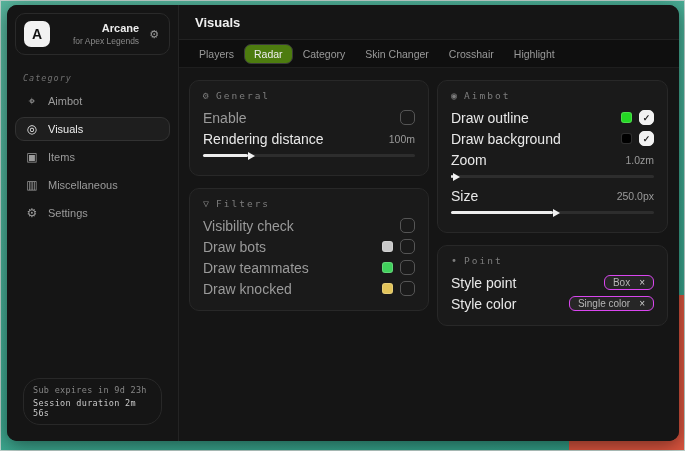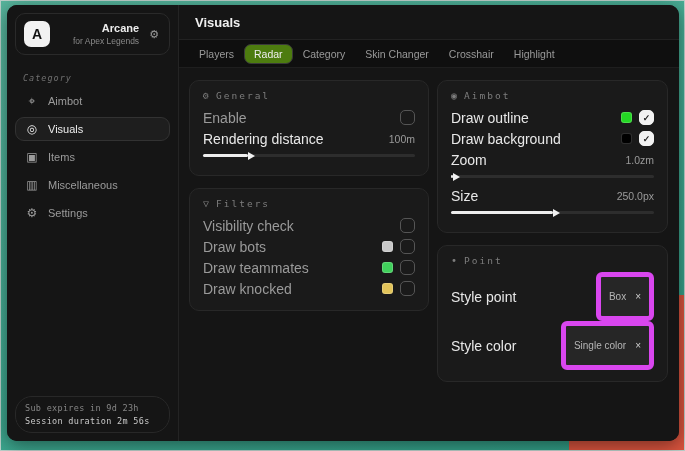--- a/index.html
+++ b/index.html
@@ -33,21 +33,21 @@
     font-size:8.5px; letter-spacing:1px; margin:10px 0 4px 16px;font-style:italic; }
 
   .nav { display:flex; flex-direction:column; gap:4px; padding:2px 8px; }
   .nav-item { display:flex; align-items:center; gap:9px; height:24px;
     padding:0 9px; border-radius:9px; color:#9b9b9b; font-size:11px;
     border:1px solid transparent; cursor:pointer; }
   .nav-item .nv-icon { font-size:12px; width:14px; text-align:center; }
   .nav-item.active { background:#1e1e1e; border-color:#323232; color:#ececec; }
 
   .sb-spacer { flex:1; }
-  .session { margin:8px; border:1px solid #282828; border-radius:17px;
+  .session { margin:16px; border:1px solid #282828; border-radius:17px;
     padding:6px 9px; font-family:"DejaVu Sans Mono", monospace; }
   .session .s1 { color:#868686; font-size:8.5px; letter-spacing:.3px; }
   .session .s2 { color:#c9c9c9; font-size:8.5px; margin-top:3px; letter-spacing:.3px; }
 
   
   .main { flex:1; display:flex; flex-direction:column; background:#151515; }
   .main-header { padding:10px 16px 9px; border-bottom:1px solid #222; }
   .main-title { color:#f0f0f0; font-size:13px; font-weight:bold; }
 
   .tabbar { background:#0f0f0f; border-bottom:1px solid #1e1e1e;
@@ -85,21 +85,21 @@
 
   .slider { position:relative; height:3px; background:#2d2d2d;
     border-radius:2px; margin:5px 0 7px; cursor:pointer; }
   .slider .fill { position:absolute; left:0; top:0; bottom:0;
     background:#ededed; border-radius:2px; }
   .slider .fill::after { content:""; position:absolute; right:-7px; top:50%;
     transform:translateY(-50%); border-left:7px solid #f2f2f2;
     border-top:4px solid transparent; border-bottom:4px solid transparent; }
 
   .tag { display:flex; align-items:center; gap:9px; background:#262626;
-    border:5px solid #d946ef; border-radius:6px; padding:14px 8px;
+    border:1px solid #d946ef; border-radius:6px; padding:1px 8px;
     cursor:pointer; }
   .tag .tag-text { color:#b5b5b5; font-size:10px; }
   .tag .tag-x { color:#cfcfcf; font-size:10px; }
 </style>
 </head>
 <body>
 
 <div class="screen">
   <div class="bg-orange"></div>
 

